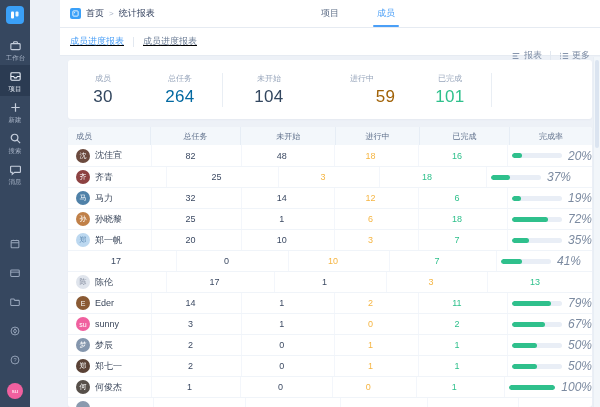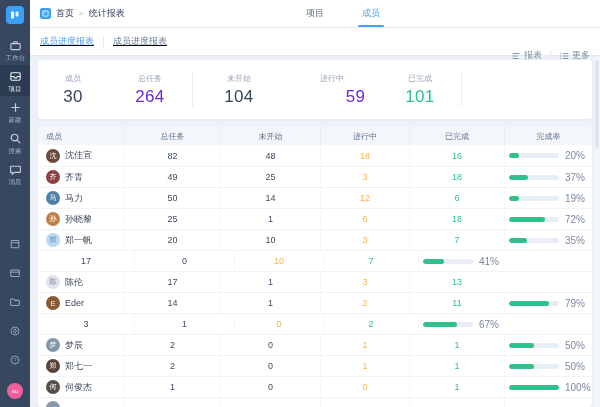--- a/index.html
+++ b/index.html
@@ -11,21 +11,21 @@
   .logo { width:18px; height:18px; border-radius:4px; background:#3aa0f8; display:flex; align-items:center; justify-content:center; margin-bottom:10px; }
   .nav-item { width:30px; padding:5px 0 4px; display:flex; flex-direction:column; align-items:center; gap:2px; cursor:pointer; }
   .nav-item.active { background:#2b3b52; }
   .nav-label { font-size:7px; color:#aab6c9; line-height:1; transform:scale(.92); white-space:nowrap; }
   .nav-item.active .nav-label { color:#e8eef7; }
   .nav-icon svg { display:block; }
   .side-bottom { margin-top:auto; display:flex; flex-direction:column; align-items:center; gap:11px; padding-bottom:8px; }
   .user-avatar { width:16px; height:16px; border-radius:50%; background:#f0609f; color:#fff; font-size:6px; display:flex; align-items:center; justify-content:center; margin-top:2px; cursor:pointer; }
 
   
-  .main { flex:1; display:flex; flex-direction:column; min-width:0; position:relative; }
+  .main { flex:1; display:flex; flex-direction:column; min-width:0; position:relative;padding-left:30px; }
 
   .topbar { height:28px; background:#fff; border-bottom:1px solid #e6ebf2; display:flex; align-items:center; padding:0 10px; position:relative; flex-shrink:0; }
   .breadcrumb { display:flex; align-items:center; gap:5px; font-size:9px; color:#33415e; }
   .bc-icon { width:11px; height:11px; border-radius:2px; background:#3aa0f8; display:flex; align-items:center; justify-content:center; }
   .bc-sep { color:#a9b4c6; font-size:8px; }
   .tabs { position:absolute; left:50%; transform:translateX(-50%); margin-left:28px; height:100%; display:flex; gap:30px; }
   .tab { font-size:9px; color:#5f6f88; display:flex; align-items:center; padding:0 4px; position:relative; cursor:pointer; }
   .tab.active { color:#4a9ff7; }
   .tab.active::after { content:""; position:absolute; left:0; right:0; bottom:0; height:2px; background:#4a9ff7; border-radius:1px; }
 
@@ -53,32 +53,32 @@
   .ring-txt { position:absolute; inset:0; display:flex; flex-direction:column; align-items:center; justify-content:center; gap:0; }
   .ring-label { font-size:7px; color:#9aa8bd; transform:scale(.9); }
   .ring-num { font-size:15px; color:#33475f; line-height:1.1; display:flex; align-items:flex-end; }
   .ring-unit { font-size:7px; color:#2fc08c; margin-left:1px; padding-bottom:1px; }
 
   
   .table-card { background:#fff; border-radius:3px; margin-top:8px; flex:1; overflow:hidden; box-shadow:0 1px 2px rgba(40,60,100,.04); display:flex; flex-direction:column; }
   .thead { height:18px; background:#f3f7fb; display:flex; align-items:center; flex-shrink:0; }
   .hcell { font-size:8px; color:#60718c; text-align:center; border-left:1px solid #e6edf5; height:100%; display:flex; align-items:center; justify-content:center; }
   .hcell:first-child { border-left:none; }
-  .trow { height:21px; display:flex; align-items:center; border-top:1px solid #f0f4f9; cursor:pointer; }
+  .trow { height:21px; display:flex; align-items:center; border-top:1px solid #f0f4f9; cursor:pointer;gap:12px; }
   .trow:first-child { border-top:none; }
   .cell { height:100%; display:flex; align-items:center; justify-content:center; font-size:9px; color:#3c4a63; border-left:1px solid #f3f6fb; }
   .cell:first-child { border-left:none; }
   .c-member { width:86px; justify-content:flex-start; padding-left:8px; gap:5px; }
   .c1 { width:96px; } .c2 { width:100px; } .c3 { width:89px; color:#f5b543; } .c4 { width:95px; color:#2fc08c; }
   .c-rate { width:88px; justify-content:flex-start; padding-left:4px; gap:6px; }
   .avatar { width:14px; height:14px; border-radius:50%; flex-shrink:0; display:flex; align-items:center; justify-content:center; font-size:7px; color:#fff; }
   .rname { font-size:9px; color:#3c485c; white-space:nowrap; }
   .bar { width:50px; height:5px; border-radius:3px; background:#e9eef6; overflow:hidden; display:block; }
   .fill { display:block; height:100%; background:#2fc08c; border-radius:3px; }
-  .rlabel { font-size:10px; color:#7b8aa0; }
+  .rlabel { font-size:12px; color:#7b8aa0;font-style:italic; }
 
   
   .scroll-track { position:absolute; top:57px; right:0; bottom:0; width:7px; background:#f2f6fa; border-left:1px solid #e8eef5; }
   .scroll-thumb { position:absolute; top:3px; left:1px; width:4px; height:88px; border-radius:2px; background:#dbe4f0; }
 </style>
 </head>
 <body>
 
 <div class="app">
 
@@ -219,30 +219,30 @@
     <div class="content">
 
       <div class="summary-card">
         <div style="display:flex;align-items:center;">
             <div class="stat">
               <div class="stat-label">成员</div>
               <div class="stat-value" style="color: rgb(51, 71, 95);">30</div>
             </div>
             <div class="stat">
               <div class="stat-label">总任务</div>
-              <div class="stat-value" style="color: #6d28d9;">264</div>
+              <div class="stat-value" style="color: #0369a1;">264</div>
             </div>
             <div class="vdiv"></div>
             <div class="stat">
               <div class="stat-label">未开始</div>
               <div class="stat-value" style="color: rgb(51, 71, 95);">104</div>
             </div>
             <div class="stat">
               <div class="stat-label">进行中</div>
-              <div class="stat-value" style="color: #6d28d9; margin-left: 47px;">59</div>
+              <div class="stat-value" style="color: #a16207; margin-left: 47px;">59</div>
             </div>
             <div class="stat">
               <div class="stat-label">已完成</div>
               <div class="stat-value" style="color: rgb(47, 192, 140);">101</div>
             </div>
             <div class="vdiv"></div>
           </div>
       </div>
 
       <div class="table-card">
@@ -269,37 +269,36 @@
                   <span class="fill" style="width: 20%;"></span>
                 </span>
                 <span class="rlabel">20%</span>
               </div>
             </div>
             <div class="trow">
               <div class="cell c-member">
                 <span class="avatar" style="background: rgb(141, 66, 66); color: rgb(255, 255, 255);">齐</span>
                 <span class="rname">齐青</span>
               </div>
-              <div class="cell c1">49</div>
               <div class="cell c2">25</div>
               <div class="cell c3">3</div>
               <div class="cell c4">18</div>
               <div class="cell c-rate">
                 <span class="bar">
                   <span class="fill" style="width: 37%;"></span>
                 </span>
                 <span class="rlabel">37%</span>
               </div>
             </div>
             <div class="trow">
               <div class="cell c-member">
                 <span class="avatar" style="background: rgb(79, 129, 168); color: rgb(255, 255, 255);">马</span>
                 <span class="rname">马力</span>
               </div>
-              <div class="cell c1">50</div>
+              <div class="cell c1">32</div>
               <div class="cell c2">14</div>
               <div class="cell c3">12</div>
               <div class="cell c4">6</div>
               <div class="cell c-rate">
                 <span class="bar">
                   <span class="fill" style="width: 19%;"></span>
                 </span>
                 <span class="rlabel">19%</span>
               </div>
             </div>
@@ -367,20 +366,24 @@
               <div class="cell c3">2</div>
               <div class="cell c4">11</div>
               <div class="cell c-rate">
                 <span class="bar">
                   <span class="fill" style="width: 79%;"></span>
                 </span>
                 <span class="rlabel">79%</span>
               </div>
             </div>
             <div class="trow">
+              <div class="cell c-member">
+                <span class="avatar" style="background: rgb(240, 96, 159); color: rgb(255, 255, 255);">su</span>
+                <span class="rname">sunny</span>
+              </div>
               <div class="cell c1">3</div>
               <div class="cell c2">1</div>
               <div class="cell c3">0</div>
               <div class="cell c4">2</div>
               <div class="cell c-rate">
                 <span class="bar">
                   <span class="fill" style="width: 67%;"></span>
                 </span>
                 <span class="rlabel">67%</span>
               </div>

